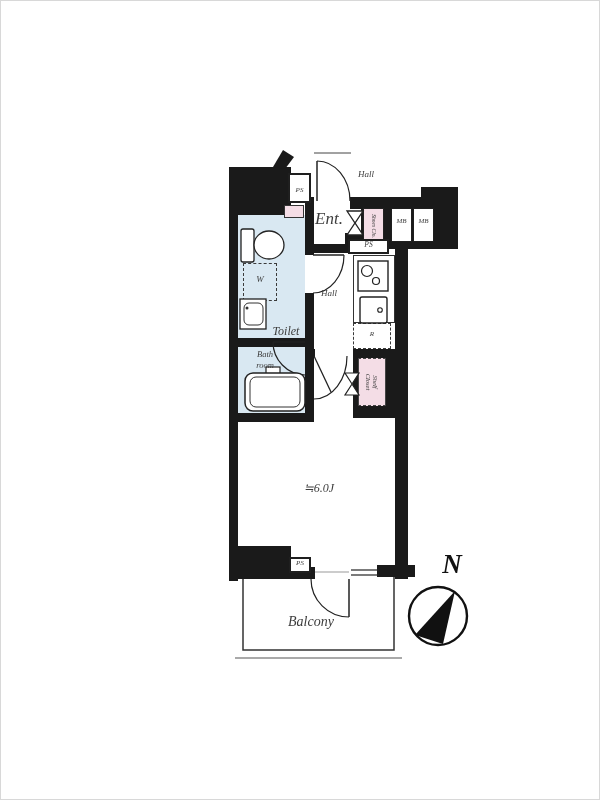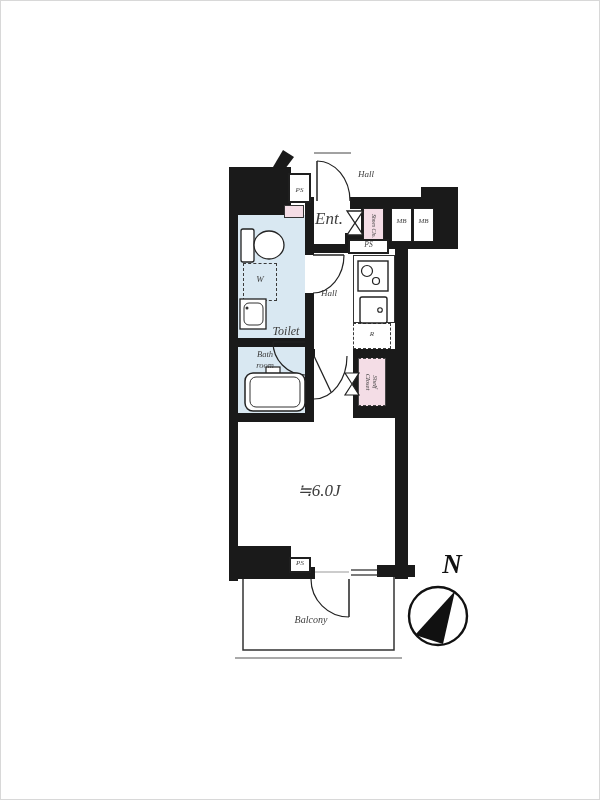--- a/index.html
+++ b/index.html
@@ -136,17 +136,17 @@
   </svg>
 
   <div class="lbl" style="left:345px;top:169px;width:40px;font-size:9px;">Hall</div>
   <div class="lbl" style="left:310px;top:209px;width:36px;font-size:17px;">Ent.</div>
   <div class="lbl" style="left:265px;top:277px;width:40px;font-size:12px;margin-top:47px;">Toilet</div>
   <div class="lbl" style="left:308px;top:288px;width:40px;font-size:9px;">Hall</div>
   <div class="lbl" style="left:240px;top:348px;width:48px;font-size:8.5px;line-height:11px;font-family:Liberation Serif, serif;">
     <span>Bath</span><br>
     <span>room</span>
   </div>
-  <div class="lbl" style="left:258px;top:481px;width:120px;font-size:17px;">≒6.0J</div>
-  <div class="lbl" style="left:280px;top:613px;width:60px;font-size:10px;font-style:italic;">Balcony</div>
+  <div class="lbl" style="left:258px;top:481px;width:120px;font-size:12px;">≒6.0J</div>
+  <div class="lbl" style="left:280px;top:613px;width:60px;font-size:14px;font-style:italic;">Balcony</div>
   <div class="lbl" style="left:436px;top:549px;width:30px;font-size:27px;font-weight:bold;color:#111;">N</div>
 
 </div>
 
 </body></html>

